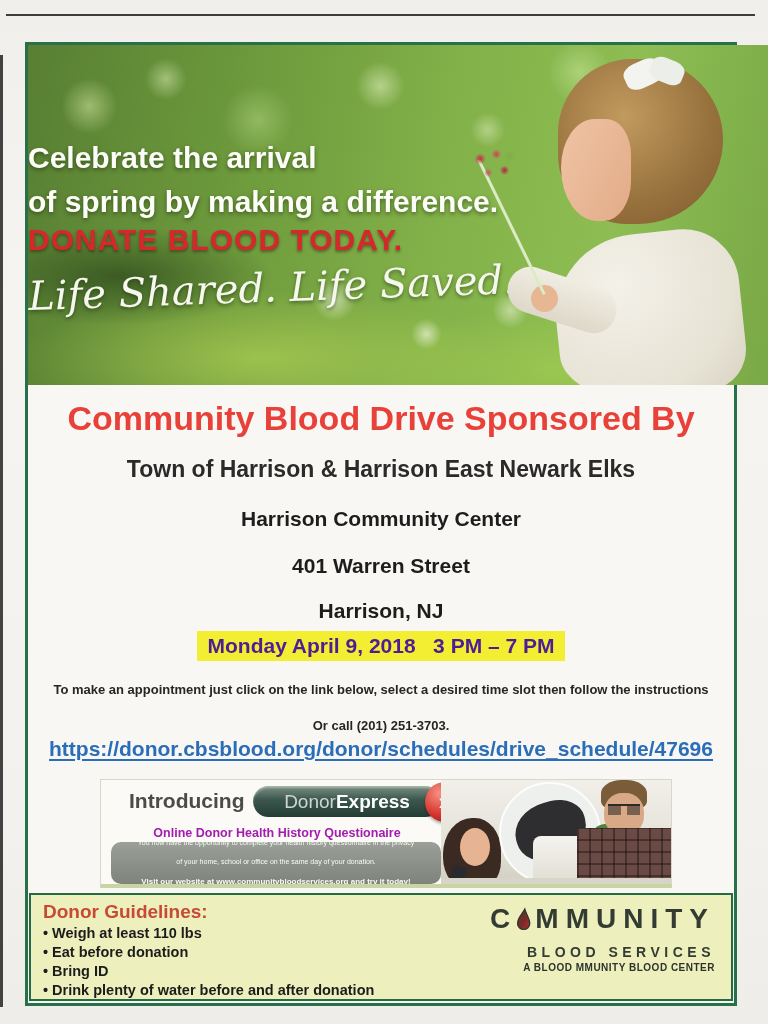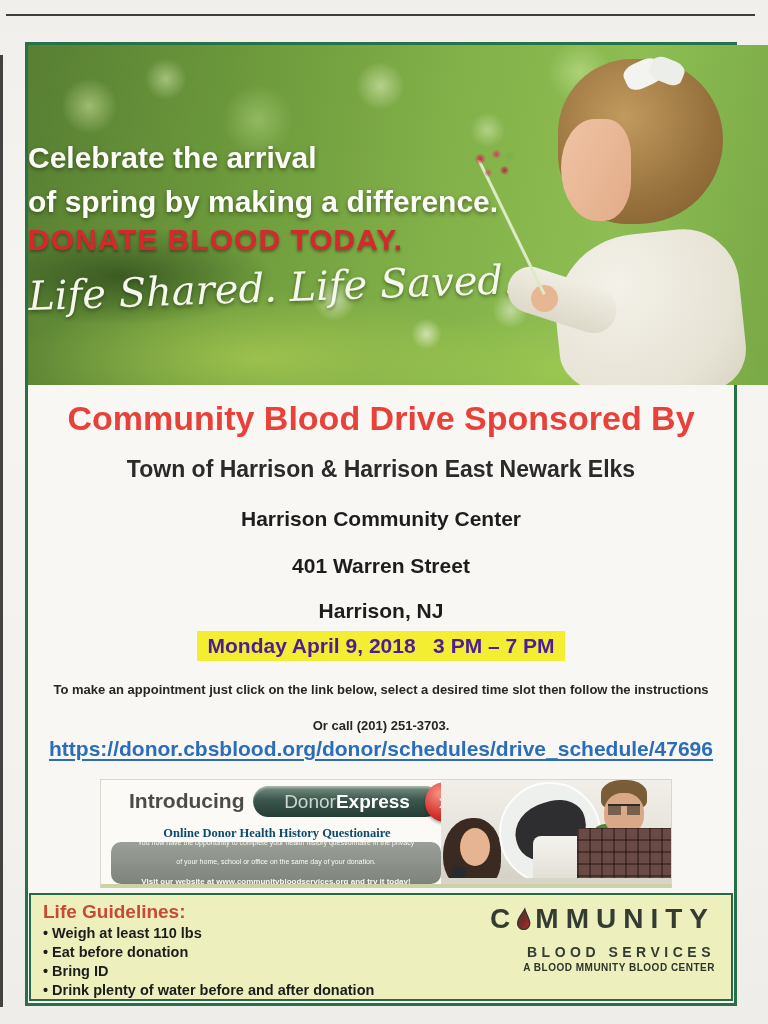--- a/index.html
+++ b/index.html
@@ -93,21 +93,21 @@
     background:linear-gradient(180deg,#7c9184 0%,#3a564d 45%,#243d35 100%);
     box-shadow:inset 0 2px 2px rgba(255,255,255,.35);
     display:flex;align-items:center;justify-content:center;font-size:19px;}
   .bn-pill .d{color:#cfd6cf;}
   .bn-pill .e{color:#ffffff;font-weight:bold;}
   .bn-arrow{position:absolute;left:324px;top:2px;width:40px;height:40px;border-radius:50%;
     background:radial-gradient(circle at 35% 28%,#f59182,#d6352f 55%,#911512 95%);
     display:flex;align-items:center;justify-content:center;color:#fff;font-size:23px;
     font-weight:bold;line-height:1;box-shadow:0 2px 3px rgba(0,0,0,.3);}
   .bn-sub{position:absolute;left:0px;top:46px;width:352px;text-align:center;font-size:12.5px;
-    font-weight:bold;color:#0c4a6e;font-family:Liberation Serif, serif;}
+    font-weight:bold;color:#a21caf;}
   .bn-note{position:absolute;left:10px;top:62px;width:330px;height:42px;border-radius:10px;
     background:linear-gradient(180deg,#9aa098,#7e847c);color:#fafaf5;text-align:center;
     display:flex;flex-direction:column;justify-content:center;gap:9px;}
   .bn-note .t{font-size:7px;line-height:1.45;}
   .bn-note .t3{font-size:8px;font-weight:bold;line-height:1.5;}
   .bn-photo{position:absolute;left:340px;top:0;width:232px;height:109px;overflow:hidden;
     background:linear-gradient(180deg,#f1efe9 0%,#e4e1d8 60%,#cfcbc0 100%);}
   .wm-hair{position:absolute;left:2px;top:38px;width:58px;height:72px;background:#3a2a22;
     border-radius:50% 45% 40% 45%;}
   .wm-face{position:absolute;left:19px;top:48px;width:30px;height:38px;background:#e6b493;border-radius:50%;}
@@ -211,21 +211,21 @@
       <div class="bn-pitcher"></div>
       <div class="mn-hair"></div>
       <div class="mn-face"></div>
       <div class="mn-glasses"></div>
       <div class="mn-shirt"></div>
       <div class="bn-desk"></div>
     </div>
   </div>
 
   <div class="footer">
-    <div class="fg-title">Life Guidelines:</div>
+    <div class="fg-title">Donor Guidelines:</div>
     <ul class="fg-list">
       <li>Weigh at least 110 lbs</li>
       <li>Eat before donation</li>
       <li>Bring ID</li>
       <li>Drink plenty of water before and after donation</li>
     </ul>
     <div class="logo">
       <div class="logo-row1">
         <span class="logo-c">C</span>
         <svg class="logo-drop" viewBox="0 0 20 28">

